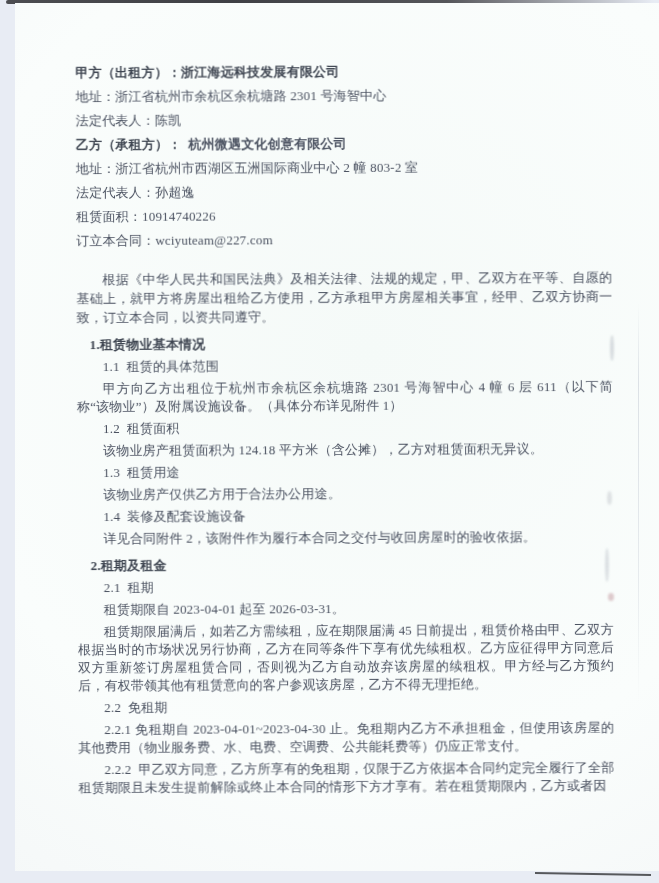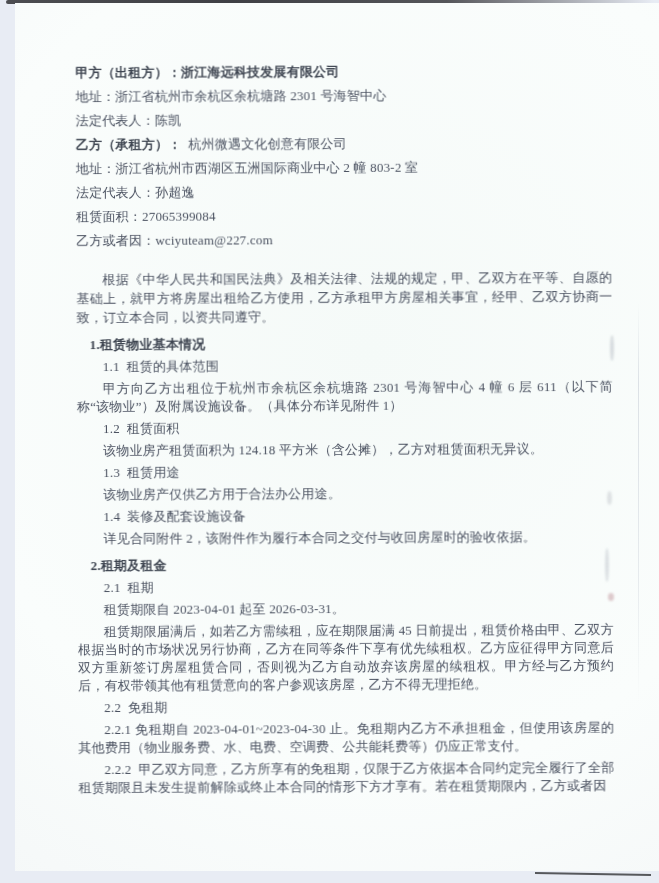--- a/index.html
+++ b/index.html
@@ -38,21 +38,21 @@
   .smudge.s4{left:593px;top:590px;width:6px;height:8px;background:rgba(168,110,118,.35);}
 
   .content{
     position:absolute;left:62px;top:57px;width:536px;
     color:var(--ink);font-size:13px;line-height:18px;letter-spacing:.2px;
     text-align:justify;transform:rotate(-.25deg);
     filter:blur(.2px);
   }
   .party-line{line-height:24px;white-space:pre-wrap;}
   .bold{font-weight:bold;color:var(--ink-strong);}
-  .gap{margin-left:7px;}
+  .gap{margin-left:7px;font-weight:bold;}
   .preamble{margin-top:17px;text-indent:2em;line-height:19px;}
   .h1{margin-top:9px;margin-left:1em;font-weight:bold;color:var(--ink-strong);line-height:18px;}
   .h2{margin-top:4px;margin-left:2em;line-height:18px;white-space:pre-wrap;}
   .p{margin-top:4px;text-indent:2em;line-height:18px;}
   .pre{white-space:pre-wrap;}
   .u{text-underline-offset:2px;}
 </style>
 </head>
 <body>
 
@@ -71,22 +71,22 @@
       <div>
         <div class="party-line bold"><span>甲方（出租方）：</span><span>浙江海远科技发展有限公司</span></div>
         <div class="party-line"><span>地址：</span><span>浙江省杭州市余杭区余杭塘路 2301 号海智中心</span></div>
         <div class="party-line"><span>法定代表人：</span><span>陈凯</span></div>
       </div>
 
       <div>
         <div class="party-line"><span class="bold">乙方（承租方）：</span><span class="gap">杭州微遇文化创意有限公司</span></div>
         <div class="party-line"><span>地址：</span><span>浙江省杭州市西湖区五洲国际商业中心 2 幢 803-2 室</span></div>
         <div class="party-line"><span>法定代表人：</span><span>孙超逸</span></div>
-        <div class="party-line"><span>租赁面积：</span><span>27065399084</span></div>
-        <div class="party-line"><span>乙方或者因：</span><span>wciyuteam@227.com</span></div>
+        <div class="party-line"><span>租赁面积：</span><span>10914740226</span></div>
+        <div class="party-line"><span>订立本合同：</span><span>wciyuteam@227.com</span></div>
       </div>
 
       <div class="preamble">根据《中华人民共和国民法典》及相关法律、法规的规定，甲、乙双方在平等、自愿的基础上，就甲方将房屋出租给乙方使用，乙方承租甲方房屋相关事宜，经甲、乙双方协商一致，订立本合同，以资共同遵守。</div>
 
       <div class="h1">1.租赁物业基本情况</div>
       <div class="h2">1.1  租赁的具体范围</div>
       <div class="p">甲方向乙方出租位于杭州市余杭区余杭塘路 2301 号海智中心 4 幢 6 层 611（以下简称“该物业”）及附属设施设备。（具体分布详见附件 1）</div>
       <div class="h2">1.2  租赁面积</div>
       <div class="p">该物业房产租赁面积为 124.18 平方米（含公摊），乙方对租赁面积无异议。</div>
       <div class="h2">1.3  租赁用途</div>

